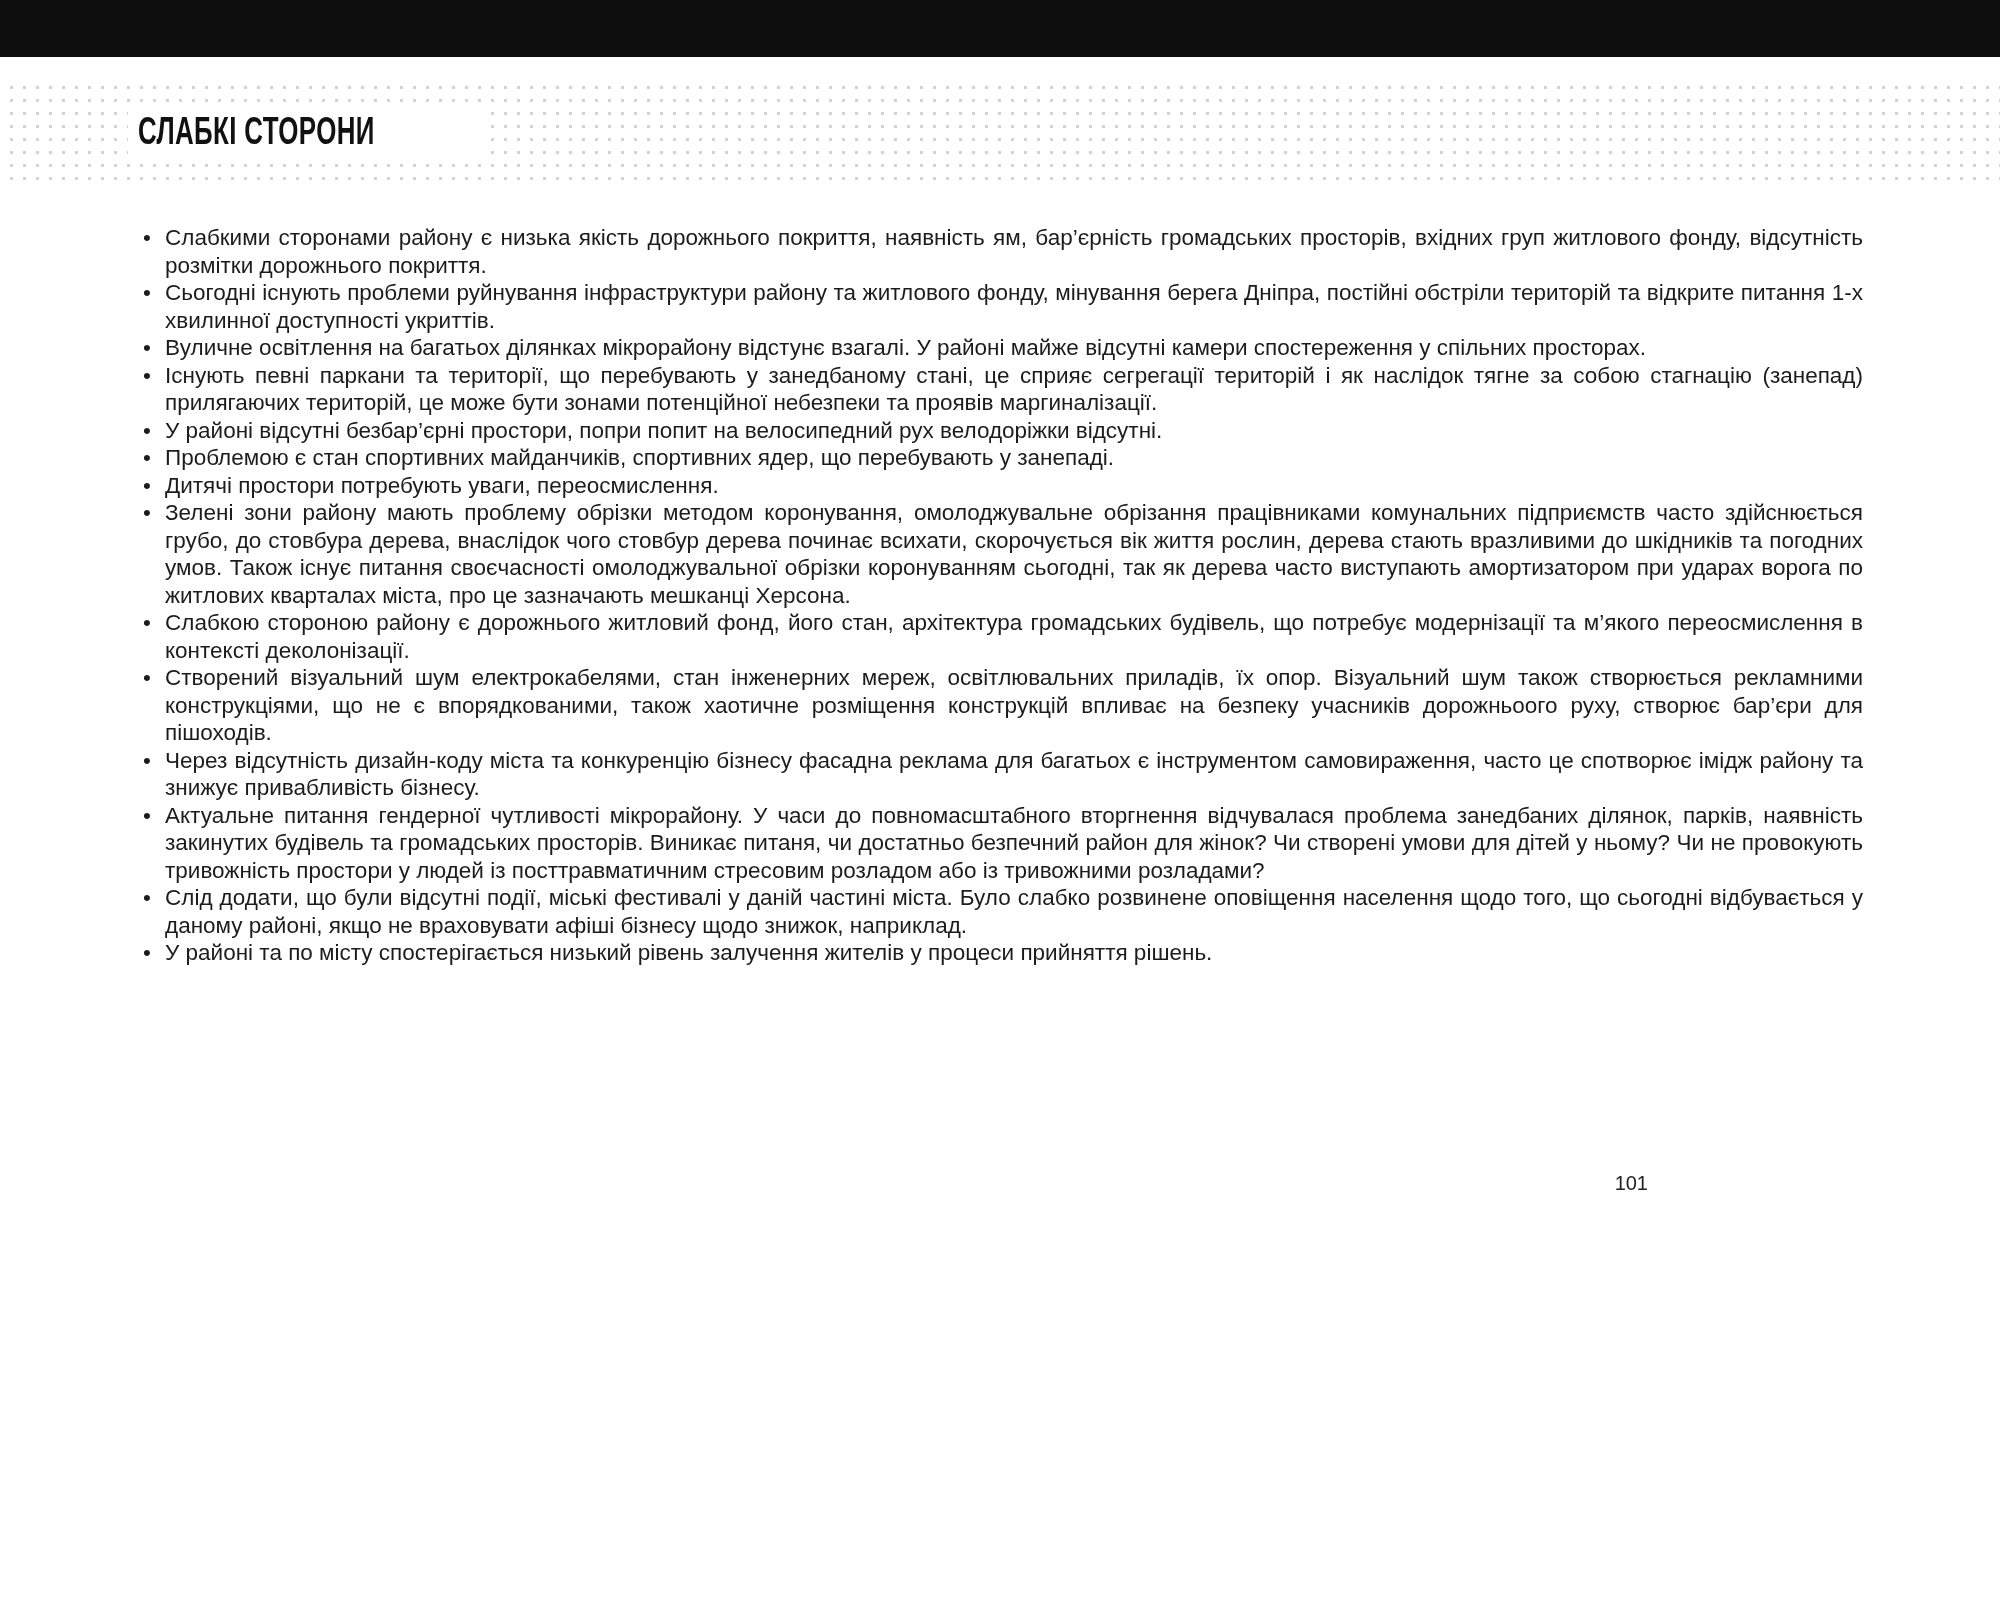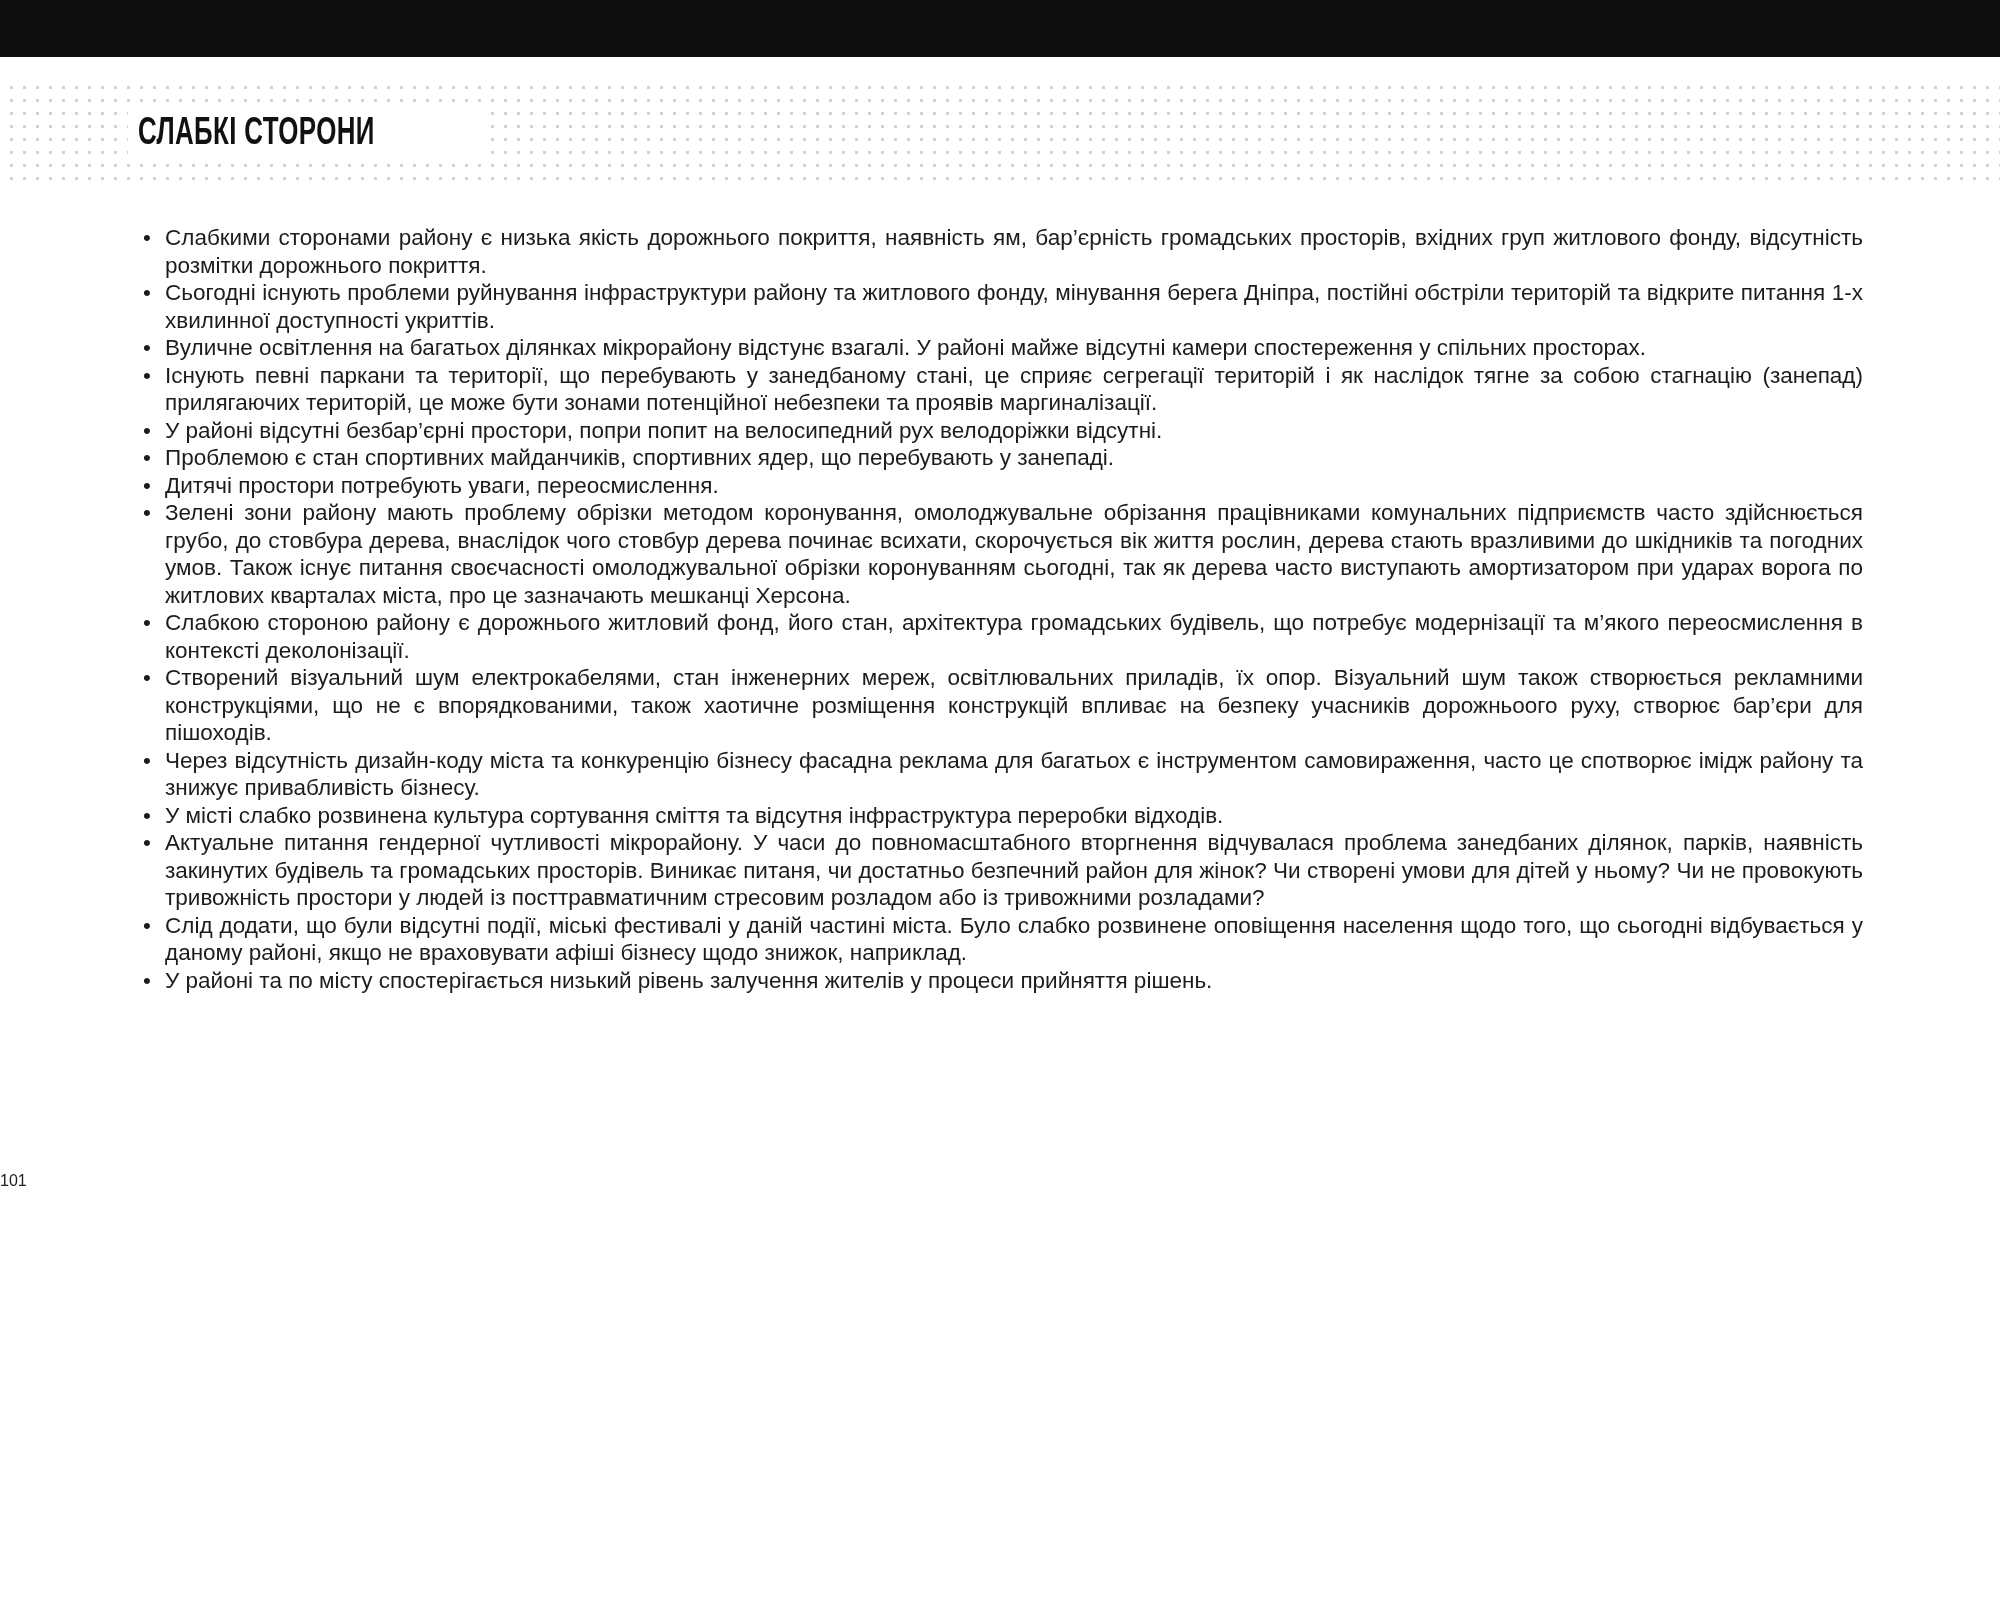--- a/index.html
+++ b/index.html
@@ -77,22 +77,22 @@
     font-size: 22.5px;
     color: #1c1c1c;
   }
 
   
   .page-number {
     position: absolute;
     top: 1172px;
     left: 0;
     width: 1648px;
-    text-align: left;
-    font-size: 16px;
+    text-align: right;
+    font-size: 20px;
     color: #222222;
   }
 </style>
 </head>
 <body>
 
 <div class="top-bar"></div>
 
 <div class="dot-band">
   <div class="title-wrap">
@@ -106,21 +106,20 @@
     <li>Сьогодні існують проблеми руйнування інфраструктури району та житлового фонду, мінування берега Дніпра, постійні обстріли територій та відкрите питання 1-х хвилинної доступності укриттів.</li>
     <li>Вуличне освітлення на багатьох ділянках мікрорайону відстунє взагалі. У районі майже відсутні камери спостереження у спільних просторах.</li>
     <li>Існують певні паркани та території, що перебувають у занедбаному стані, це сприяє сегрегації територій і як наслідок тягне за собою стагнацію (занепад) прилягаючих територій, це може бути зонами потенційної небезпеки та проявів маргиналізації.</li>
     <li>У районі відсутні безбар’єрні простори, попри попит на велосипедний рух велодоріжки відсутні.</li>
     <li>Проблемою є стан спортивних майданчиків, спортивних ядер, що перебувають у занепаді.</li>
     <li>Дитячі простори потребують уваги, переосмислення.</li>
     <li>Зелені зони району мають проблему обрізки методом коронування, омолоджувальне обрізання працівниками комунальних підприємств часто здійснюється грубо, до стовбура дерева, внаслідок чого стовбур дерева починає всихати, скорочується вік життя рослин, дерева стають вразливими до шкідників та погодних умов. Також існує питання своєчасності омолоджувальної обрізки коронуванням сьогодні, так як дерева часто виступають амортизатором при ударах ворога по житлових кварталах міста, про це зазначають мешканці Херсона.</li>
     <li>Слабкою стороною району є дорожнього житловий фонд, його стан, архітектура громадських будівель, що потребує модернізації та м’якого переосмислення в контексті деколонізації.</li>
     <li>Створений візуальний шум електрокабелями, стан інженерних мереж, освітлювальних приладів, їх опор. Візуальний шум також створюється рекламними конструкціями, що не є впорядкованими, також хаотичне розміщення конструкцій впливає на безпеку учасників дорожньоого руху, створює бар’єри для пішоходів.</li>
     <li>Через відсутність дизайн-коду міста та конкуренцію бізнесу фасадна реклама для багатьох є інструментом самовираження, часто це спотворює імідж району та знижує привабливість бізнесу.</li>
-    <li>У місті слабко розвинена культура сортування сміття та відсутня інфраструктура переробки відходів.</li>
     <li>Актуальне питання гендерної чутливості мікрорайону. У часи до повномасштабного вторгнення відчувалася проблема занедбаних ділянок, парків, наявність закинутих будівель та громадських просторів. Виникає питаня, чи достатньо безпечний район для жінок? Чи створені умови для дітей у ньому? Чи не провокують тривожність простори у людей із посттравматичним стресовим розладом або із тривожними розладами?</li>
     <li>Слід додати, що були відсутні події, міські фестивалі у даній частині міста. Було слабко розвинене оповіщення населення щодо того, що сьогодні відбувається у даному районі, якщо не враховувати афіші бізнесу щодо знижок, наприклад.</li>
     <li>У районі та по місту спостерігається низький рівень залучення жителів у процеси прийняття рішень.</li>
   </ul>
 </main>
 
 <footer>
   <div class="page-number">101</div>
 </footer>
 

